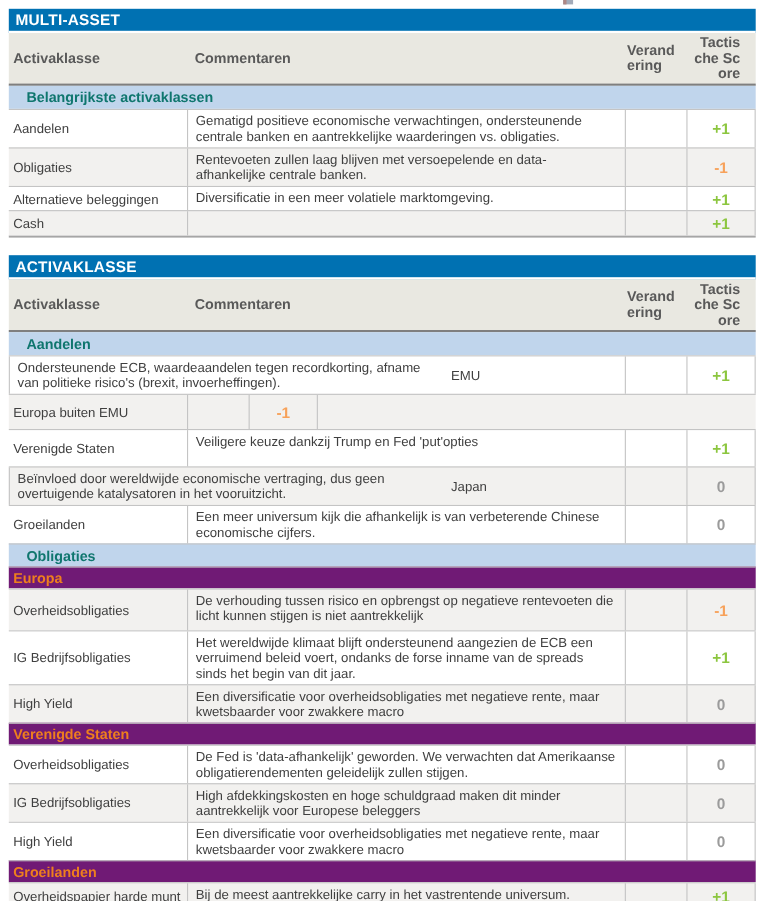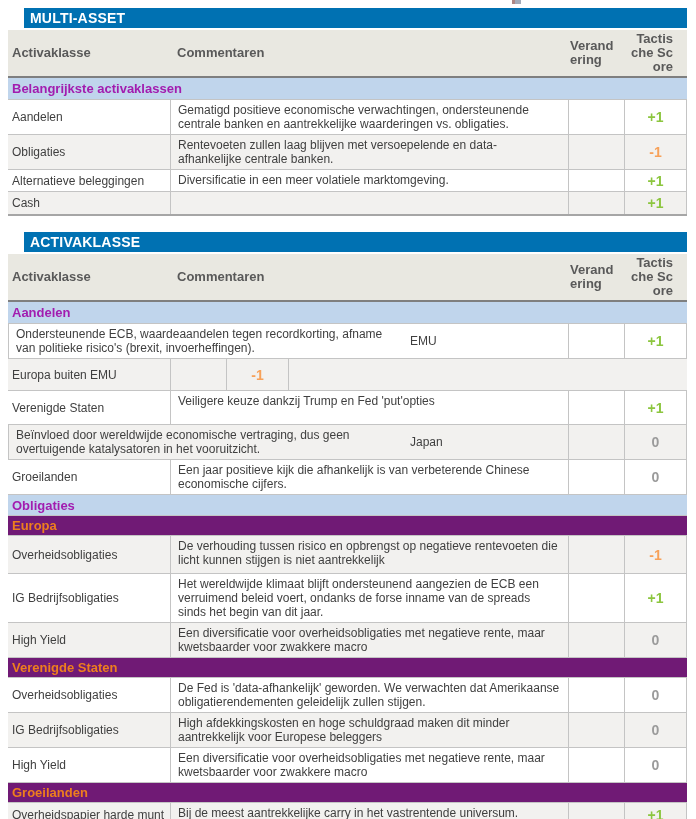--- a/index.html
+++ b/index.html
@@ -17,37 +17,36 @@
   }
   .doc { margin: 8px 9px 0 8px; width: 679px; }
   .tbl { width: 679px; border-bottom: 2px solid #a6a6a6; }
   .tbl2 { margin-top: 16px; }
 
   .bar {
     height: 22px; background: #0071b2; color: #ffffff;
     font-size: 14px; font-weight: bold; letter-spacing: .2px;
     display: flex; align-items: center; padding-left: 6px;
     border-bottom: 2px solid #ffffff;
-    margin-left: 16px;
   }
 
   .hrow {
     display: flex; background: #e9e8e1; min-height: 32px;
     border-bottom: 2px solid #7f7f7f; align-items: center;
     font-size: 13px; font-weight: bold; color: #595959; line-height: 14px;
   }
   .hc1 { width: 162px; padding-left: 4px; }
   .hc2 { width: 398px; padding-left: 7px; }
   .hc3 { width: 56px; padding: 2px 4px 2px 2px; word-break: break-all; }
   .hc4 { width: 63px; padding: 2px 14px 2px 7px; word-break: break-all; text-align: right; }
 
   .subbar {
-    min-height: 21px; background: #c0d5ec; color: #a21caf;
+    min-height: 21px; background: #c0d5ec; color: #0f766e;
     font-size: 13px; font-weight: bold;
-    display: flex; align-items: center; padding-left: 4px;
+    display: flex; align-items: center; padding-left: 16px;
   }
   .subbar.bt { border-top: 1px solid #c4c4c4; }
 
   .osub {
     min-height: 20px; background: #701a75; color: #ee7f1d;
     font-size: 13px; font-weight: bold;
     display: flex; align-items: center; padding-left: 4px;
     border-top: 1px solid #c4c4c4;
   }
 
@@ -188,21 +187,21 @@
       <div class="c c3"></div>
       <div class="c c4">
           <span class="score" data-tone="neu">0</span>
         </div>
     </div>
 
     <div class="row w" style="min-height:33px">
       <div class="c c1">
           <span>Groeilanden</span>
         </div>
-      <div class="c c2">Een jaar positieve kijk die afhankelijk is van verbeterende Chinese economische cijfers.</div>
+      <div class="c c2">Een meer universum kijk die afhankelijk is van verbeterende Chinese economische cijfers.</div>
       <div class="c c3"></div>
       <div class="c c4">
           <span class="score" data-tone="neu">0</span>
         </div>
     </div>
 
     <div class="subbar bt">
       <span>Obligaties</span>
     </div>
 

